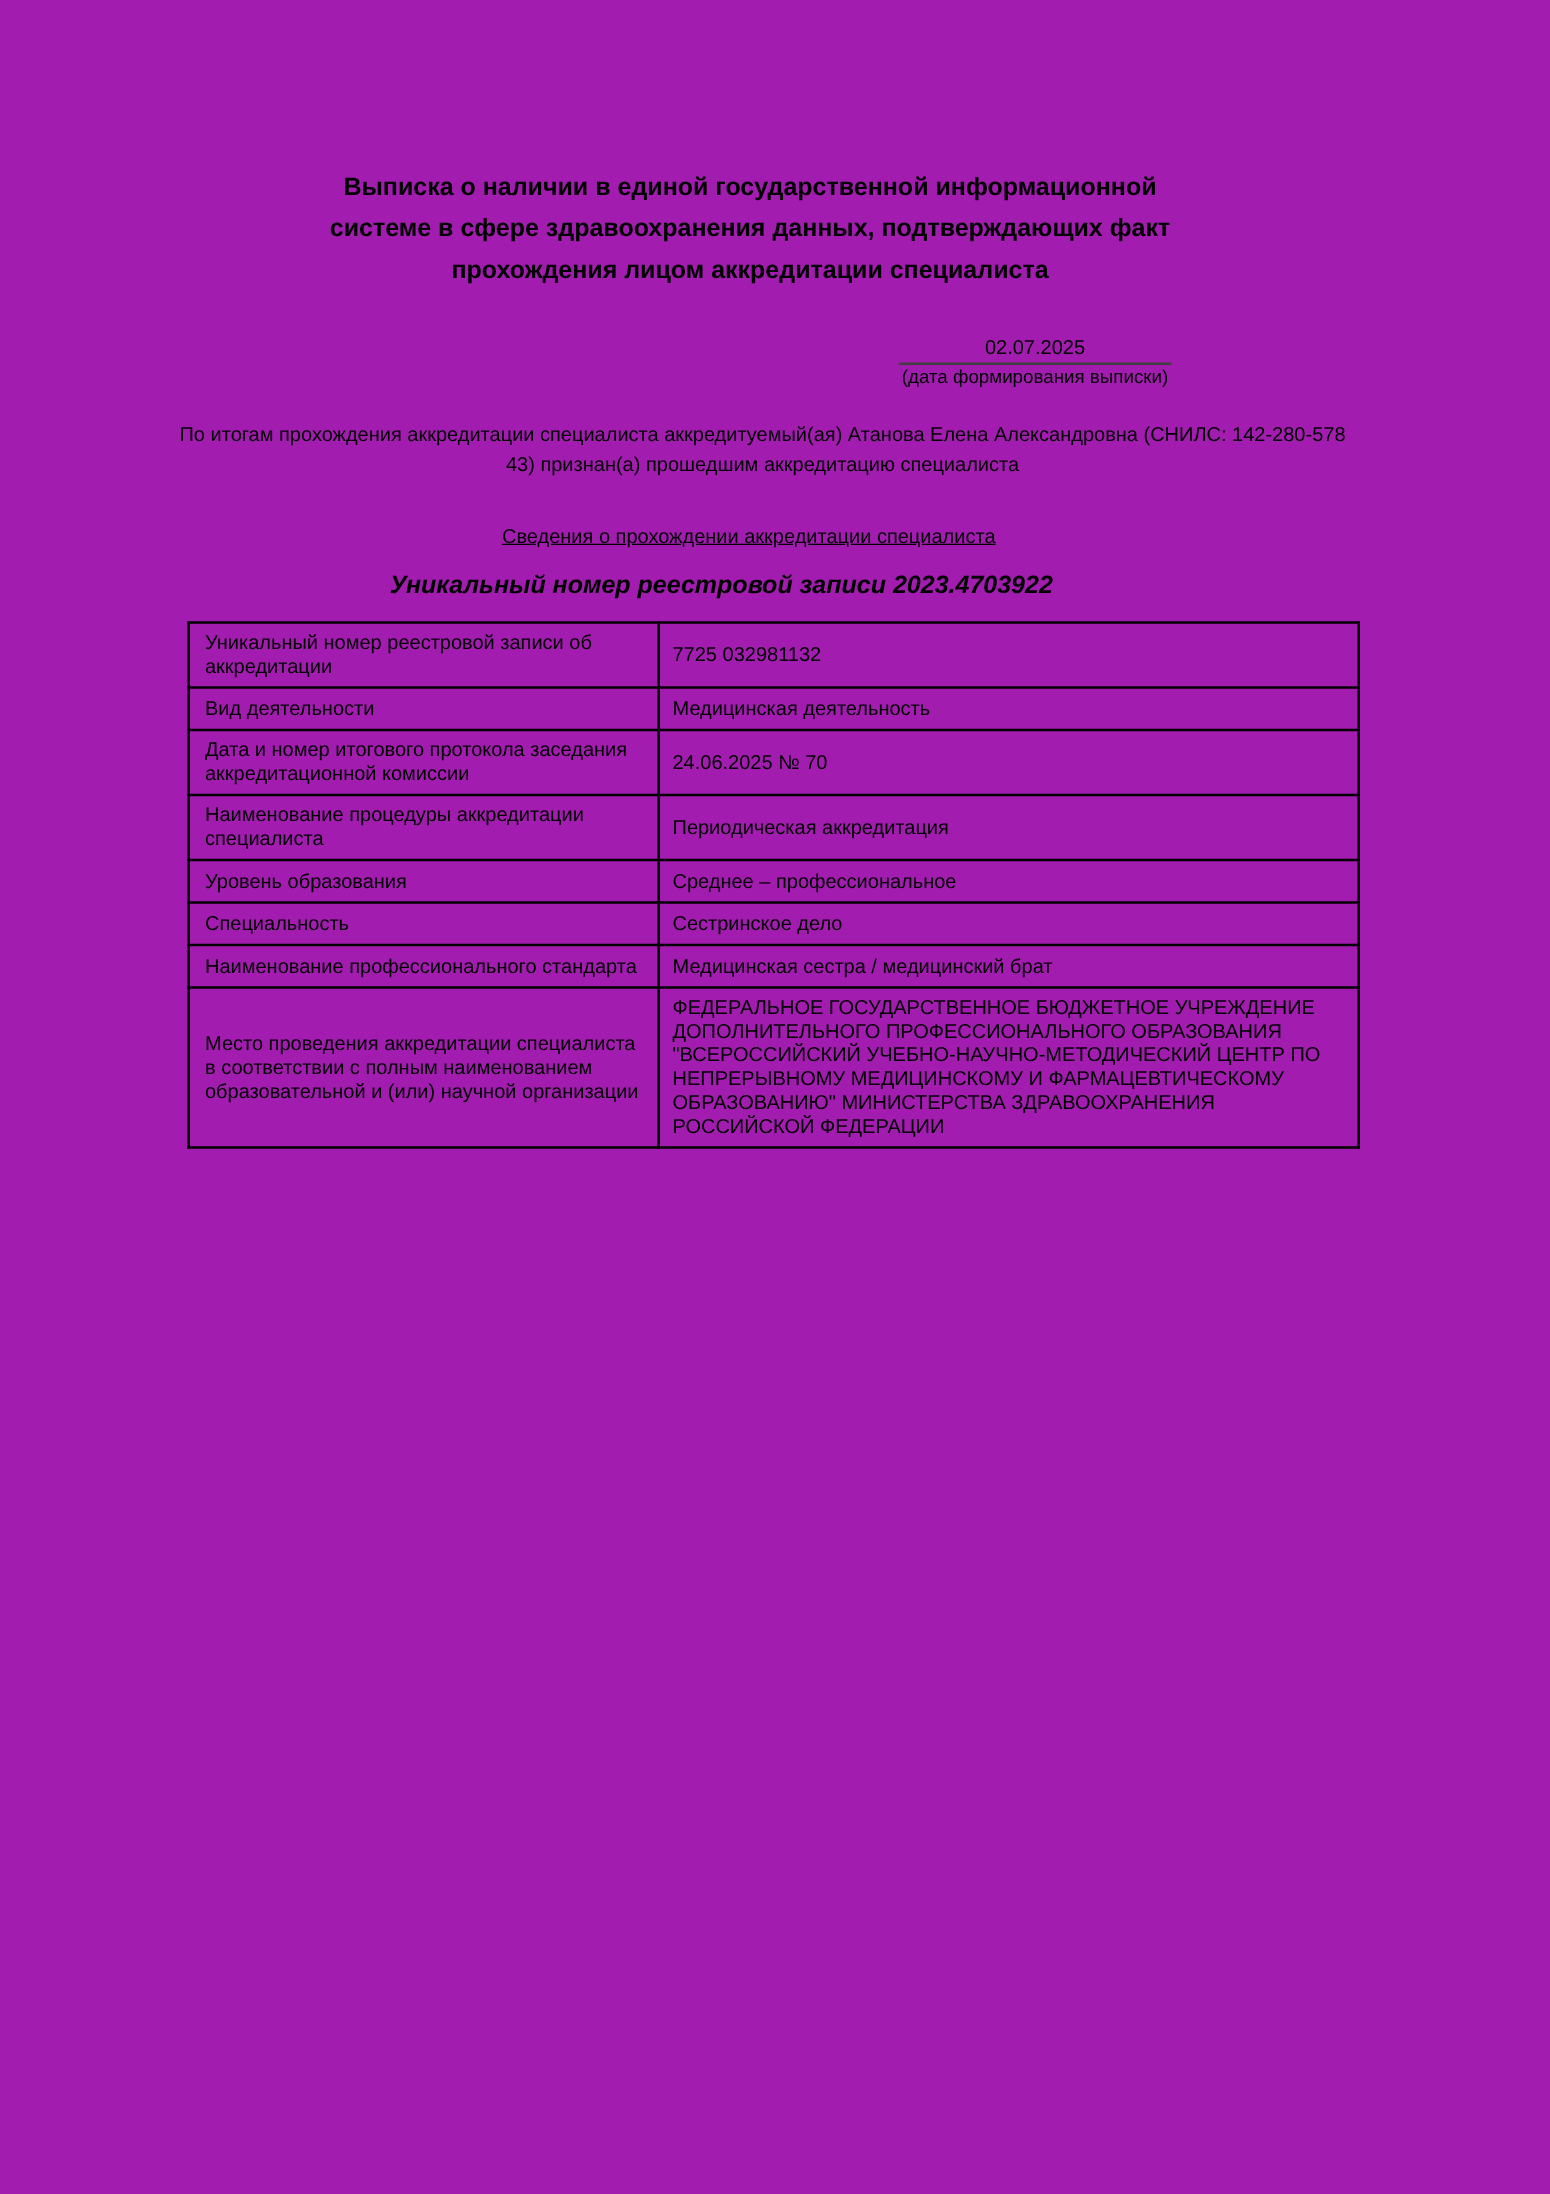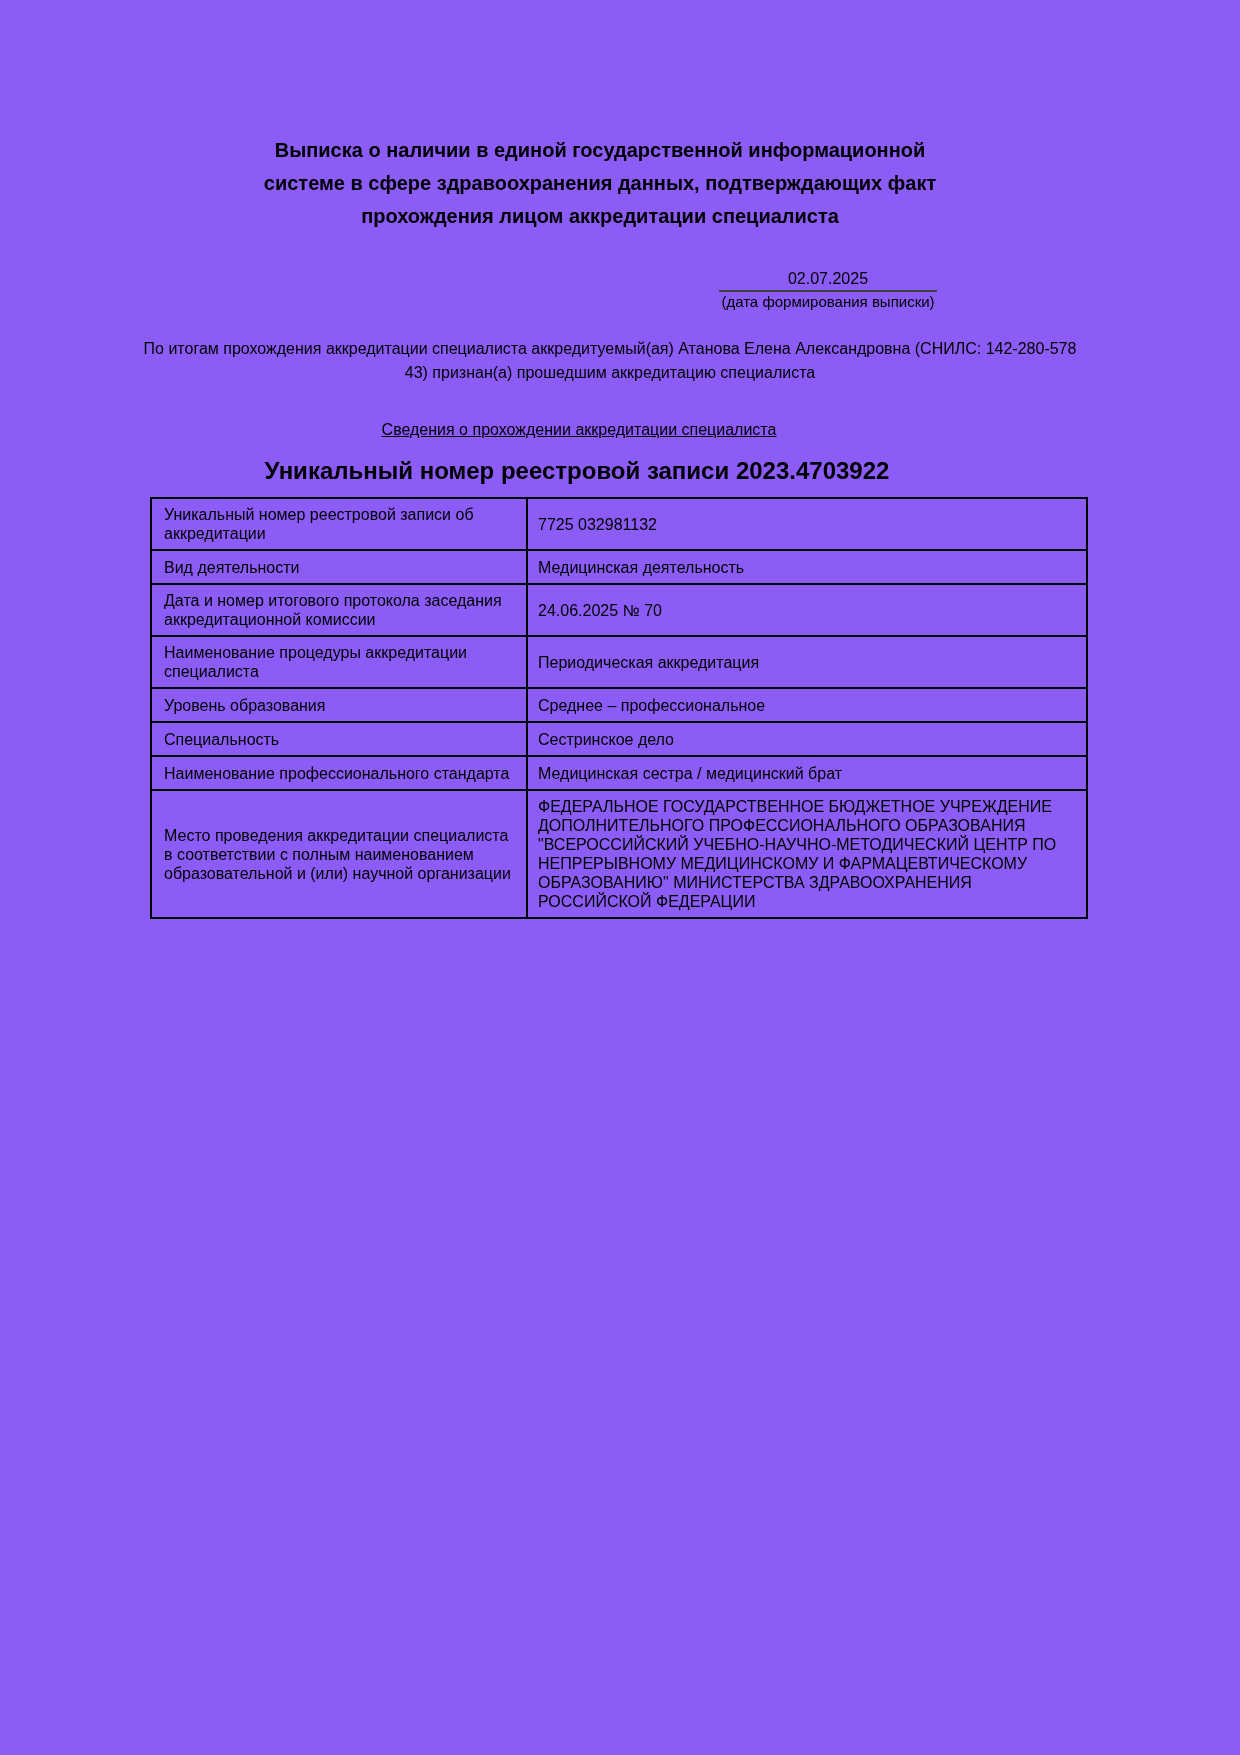--- a/index.html
+++ b/index.html
@@ -1,20 +1,20 @@
 <!DOCTYPE html>
 <html lang="ru"><head>
 <meta charset="utf-8">
 <style>
   html, body { margin: 0; padding: 0; background: #ffffff; }
   .page {
     position: relative;
     width: 1240px;
     height: 1755px;
-    background: #8b5cf6;
+    background: #a21caf;
     color: #000000;
     font-family: "Liberation Sans", sans-serif;
     overflow: hidden;
   }
   .doc-title {
     position: absolute;
     top: 134px; left: 0; width: 1200px;
     text-align: center;
     font-weight: bold;
     font-size: 20px;
@@ -45,27 +45,29 @@
     font-size: 16px;
     line-height: 24px;
     white-space: pre-line;
   }
   .section-heading {
     position: absolute;
     top: 421px; left: 0; width: 1158px;
     text-align: center;
     font-size: 16px;
     text-decoration: underline;
+    padding-left: 20px;
   }
   .registry-heading {
     position: absolute;
     top: 457px; left: 0; width: 1154px;
     text-align: center;
-    font-size: 24px;
+    font-size: 20px;
     font-weight: bold;
+    font-style: italic;
   }
   table.acc {
     position: absolute;
     top: 497px; left: 150px;
     width: 936px;
     border-collapse: collapse;
     font-size: 16px;
     table-layout: fixed;
   }
   table.acc td {

